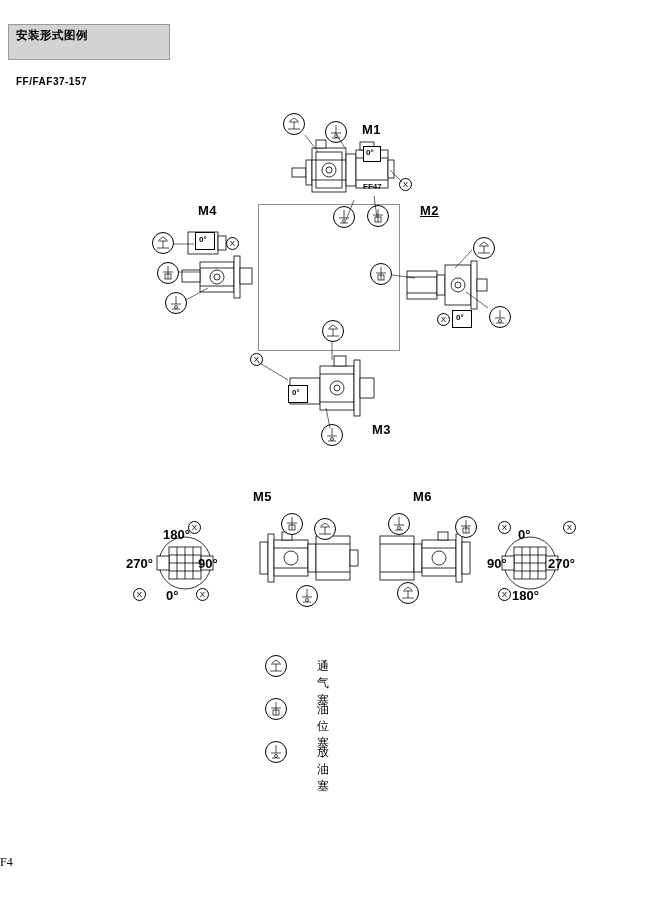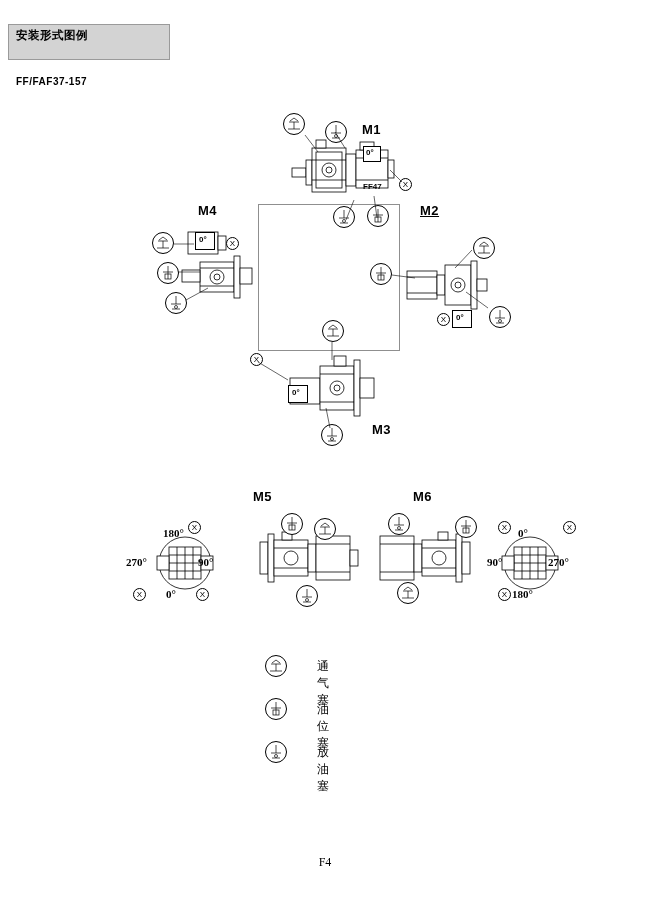--- a/index.html
+++ b/index.html
@@ -52,23 +52,22 @@
     font-weight: bold;
     letter-spacing: 0.5px;
   }
   .smalltxt {
     position: absolute;
     font-size: 7px;
     font-weight: bold;
   }
   .angtxt {
     position: absolute;
-    font-size: 11px;
+    font-size: 13px;
     font-weight: bold;
-    font-family: Liberation Serif, serif;
   }
 
   
   .center-box {
     position: absolute;
     left: 258px;
     top: 204px;
     width: 140px;
     height: 145px;
     border: 1px solid #8f8f8f;
@@ -112,21 +111,20 @@
     top: 3px;
     font-size: 12px;
     letter-spacing: 4px;
   }
 
   .footer {
     position: absolute;
     left: 0;
     top: 855px;
     width: 650px;
-    text-align: center;
     font-size: 12px;
     font-family: "Liberation Serif", serif;
   }
 
   
   .unit { position: absolute; }
   .leader { position: absolute; }
 </style>
 </head>
 <body>

